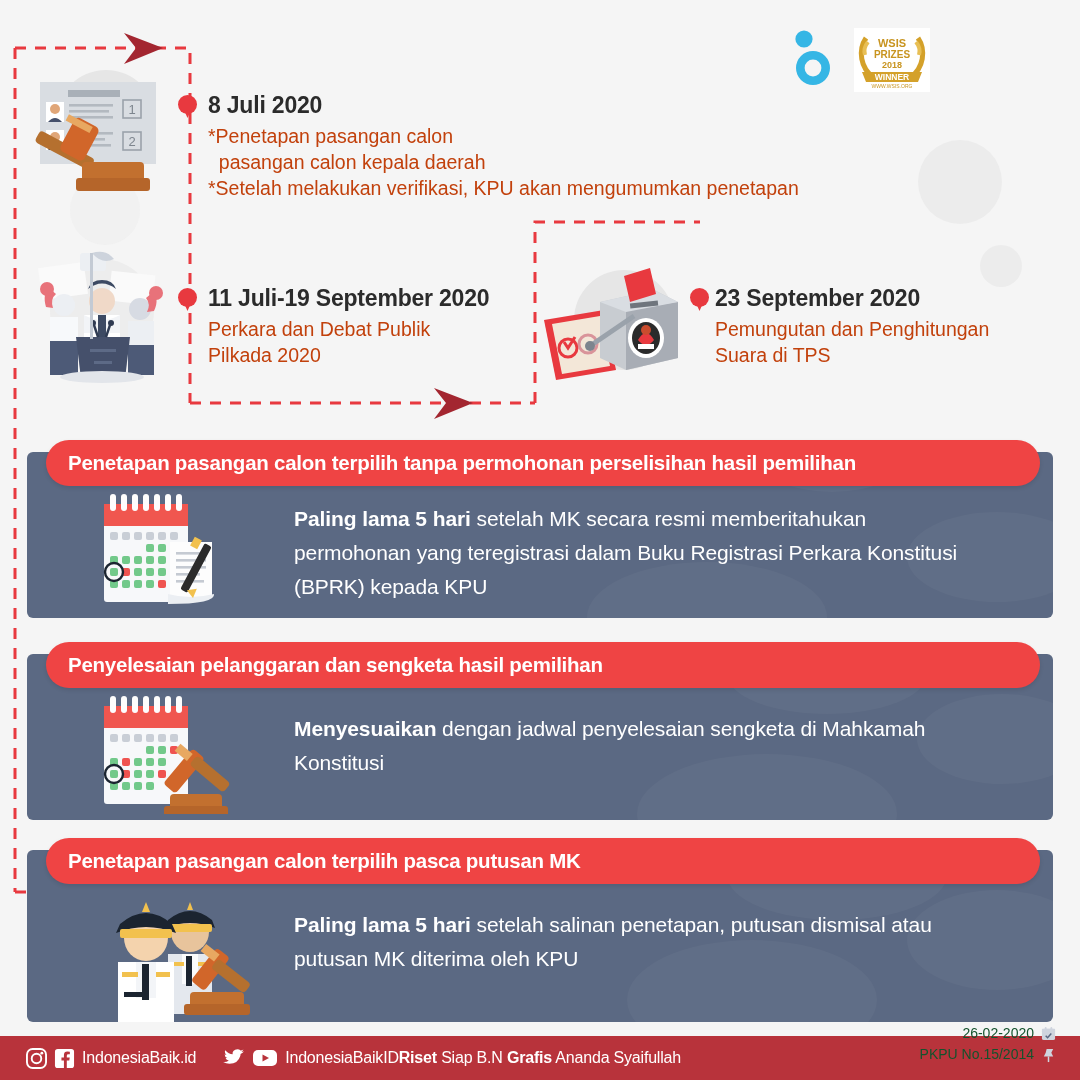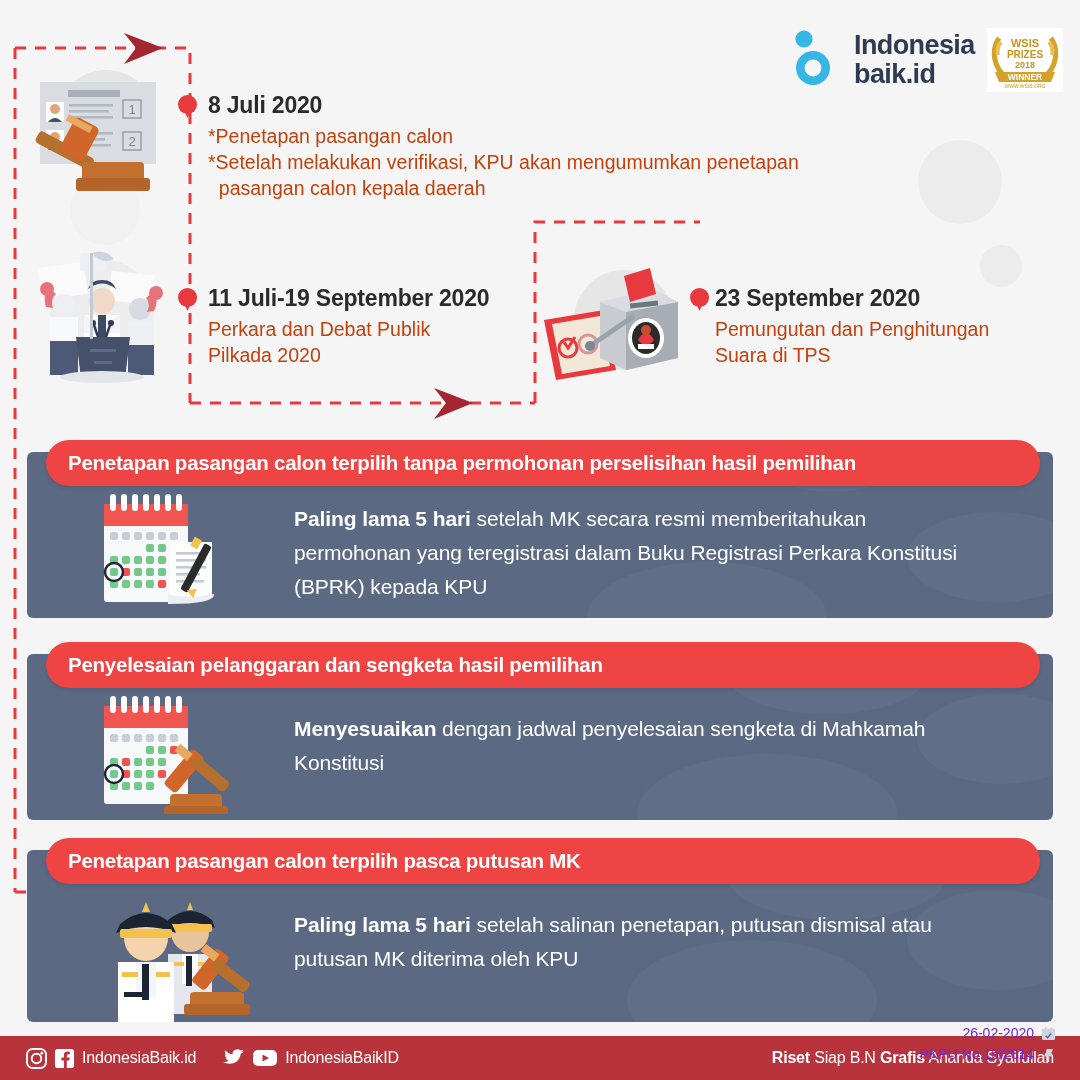--- a/index.html
+++ b/index.html
@@ -72,34 +72,34 @@
   .panel-text {
     color: #ffffff; font-size: 21px; line-height: 1.62;
     letter-spacing: -.1px;
     margin-left: 32px;
   }
   .panel-text b { font-weight: bold; }
 
   
   .stamps {
     position: absolute; right: 24px; bottom: 14px;
-    text-align: left; color: #6d28d9; font-size: 14px; line-height: 1.55;
+    text-align: left; color: #14532d; font-size: 14px; line-height: 1.55;
     z-index: 5;
   }
   .stamp-row { display: flex; align-items: center; justify-content: flex-end; gap: 7px; }
 
   
   .logo-wrap { position: absolute; left: 790px; top: 28px; display: flex; align-items: center; gap: 12px; }
   .logo-text { font-size: 27px; font-weight: bold; color: #2f3b52; line-height: 1.08; letter-spacing: -.6px; }
 
   
   .footer {
     position: absolute; left: 0; bottom: 0; width: 1080px; height: 44px;
     background: #b8333b; display: flex; align-items: center;
-    justify-content: space-between; padding: 0 26px;
+    padding: 0 26px;
   }
   .foot-left { display: flex; align-items: center; gap: 10px; }
   .foot-group { display: flex; align-items: center; gap: 7px; }
   .foot-label { color: #ffffff; font-size: 16px; letter-spacing: -.2px; }
   .foot-right { color: #ffffff; font-size: 16px; letter-spacing: -.2px; }
   .foot-right b { font-weight: bold; }
 
   .ico { display: inline-block; line-height: 0; }
 </style>
 </head>
@@ -128,24 +128,20 @@
 
     <path d="M434,388 L473,403 L434,419 L446,403 Z" fill="#a32630"></path>
   </svg>
 
   <div class="logo-wrap">
     <svg width="52" height="60" viewBox="0 0 52 60">
       <circle cx="14" cy="9" r="8.6" fill="#35b6e5"></circle>
       <path d="M6,17 L6,38 A17 17 0 1 0 23,21 A17 17 0 0 0 6,38 Z" fill="#35b6e5"></path>
       <circle cx="23" cy="38" r="8.4" fill="#f5f5f5"></circle>
     </svg>
-    <div>
-      <div class="logo-text">Indonesia</div>
-      <div class="logo-text">baik.id</div>
-    </div>
     <svg width="76" height="64" viewBox="0 0 76 64">
       <rect x="0" y="0" width="76" height="64" fill="#ffffff"></rect>
       <path d="M12,10 C4,22 6,40 20,50 M64,10 C72,22 70,40 56,50" stroke="#d4a12a" stroke-width="5" fill="none"></path>
       <path d="M14,14 q-5,6 -3,13 M62,14 q5,6 3,13" stroke="#e8bf55" stroke-width="4" fill="none"></path>
       <text x="38" y="19" font-family="Liberation Sans, sans-serif" font-size="11" font-weight="bold" fill="#c8941f" text-anchor="middle">WSIS</text>
       <text x="38" y="30" font-family="Liberation Sans, sans-serif" font-size="10" font-weight="bold" fill="#c8941f" text-anchor="middle">PRIZES</text>
       <text x="38" y="40" font-family="Liberation Sans, sans-serif" font-size="9" font-weight="bold" fill="#c8941f" text-anchor="middle">2018</text>
       <path d="M8,44 L68,44 L64,54 L12,54 Z" fill="#d4a12a"></path>
       <text x="38" y="52" font-family="Liberation Sans, sans-serif" font-size="8.5" font-weight="bold" fill="#ffffff" text-anchor="middle">WINNER</text>
       <text x="38" y="60" font-family="Liberation Sans, sans-serif" font-size="5" fill="#c8941f" text-anchor="middle">WWW.WSIS.ORG</text>
@@ -243,22 +239,22 @@
     <rect x="100" y="86" width="16" height="5" fill="#ffffff"></rect>
 
     <path d="M52,88 L96,58" stroke="#9aa2ab" stroke-width="5" fill="none"></path>
     <circle cx="52" cy="88" r="5" fill="#7d858e"></circle>
   </svg>
 
   <div class="tl-dot" style="left:178px; top:95px;"></div>
   <div class="tl-block" style="left:208px; top:92px; width:700px;">
     <div class="tl-date">8 Juli 2020</div>
     <div class="tl-line">*Penetapan pasangan calon</div>
+    <div class="tl-line" style="white-space:pre;">  pasangan calon kepala daerah</div>
     <div class="tl-line">*Setelah melakukan verifikasi, KPU akan mengumumkan penetapan</div>
-    <div class="tl-line" style="white-space:pre;">  pasangan calon kepala daerah</div>
   </div>
 
   <div class="tl-dot" style="left:178px; top:288px;"></div>
   <div class="tl-block" style="left:208px; top:285px; width:330px;">
     <div class="tl-date">11 Juli-19 September 2020</div>
     <div class="tl-line">Perkara dan Debat Publik</div>
     <div class="tl-line">Pilkada 2020</div>
   </div>
 
   <div class="tl-dot" style="left:690px; top:288px;"></div>

